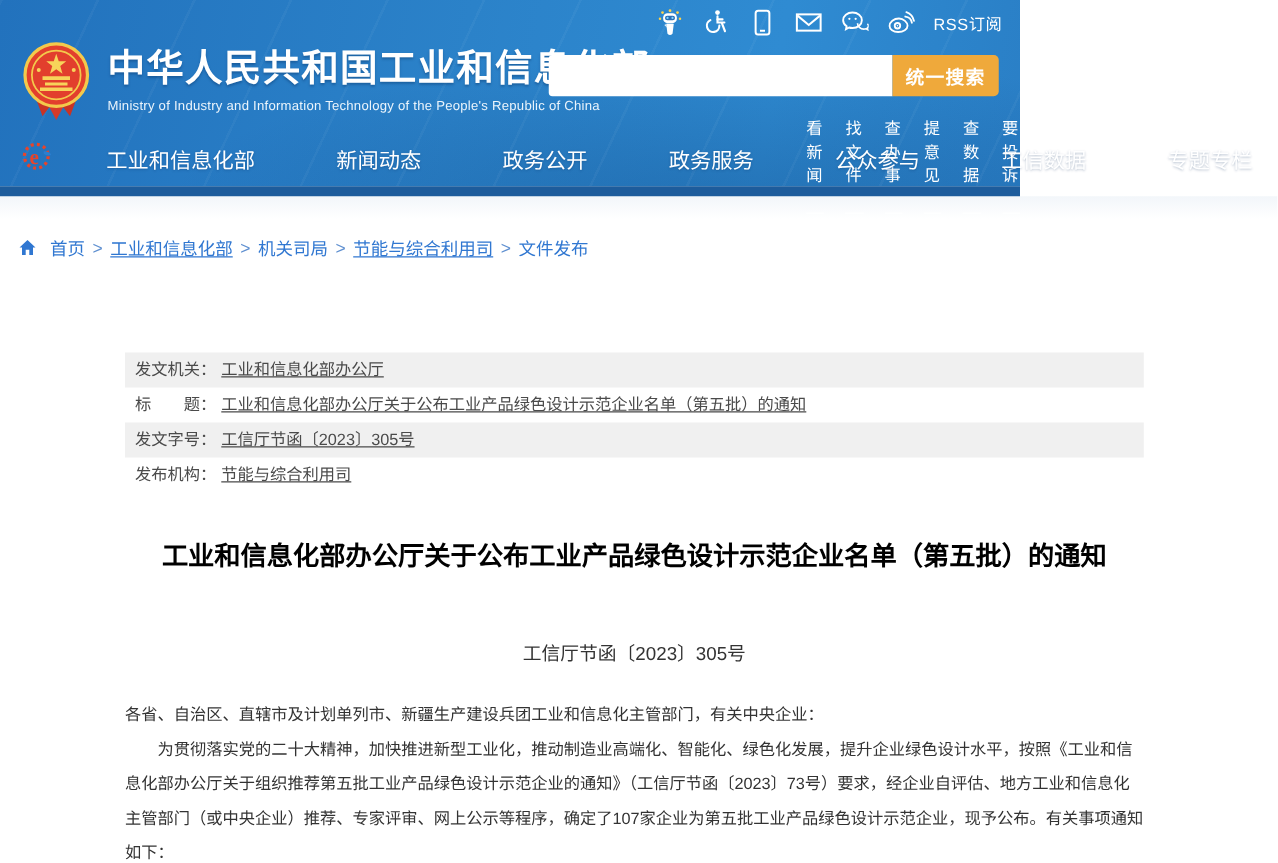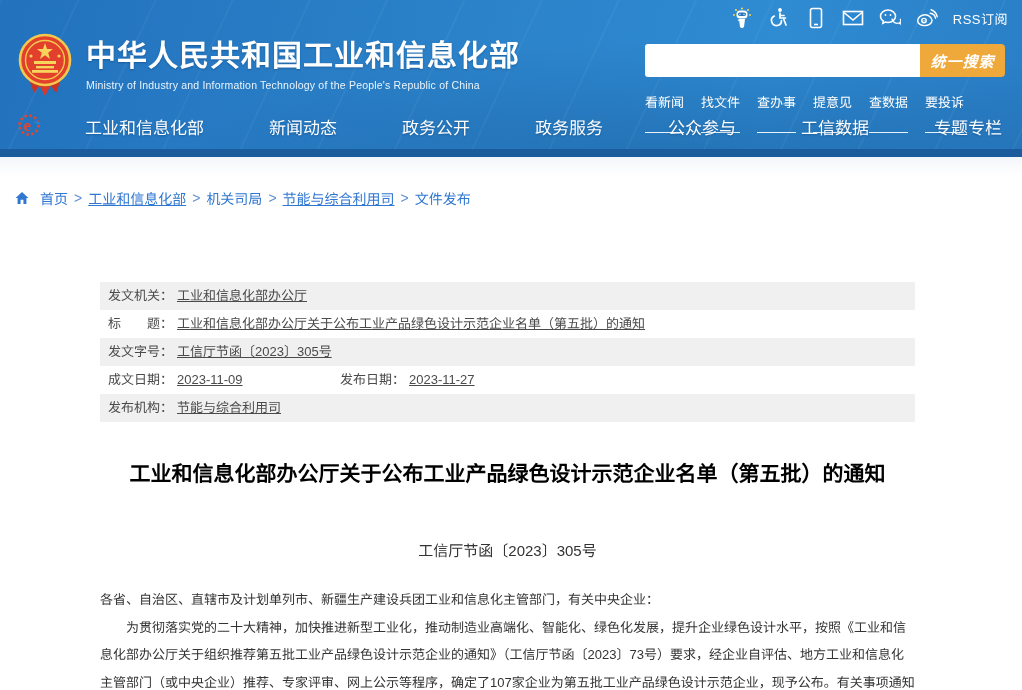--- a/index.html
+++ b/index.html
@@ -1,39 +1,39 @@
 <!DOCTYPE html>
 <html lang="zh-CN"><head>
 <meta charset="utf-8">
 <style>
   * { margin:0; padding:0; box-sizing:border-box; }
   html,body { width:1022px; height:690px; overflow:hidden; background:#fff;
     font-family:"Liberation Sans","DejaVu Sans",sans-serif; }
 
   
   .site-header{
-    position:relative; width:1022px; height:157px;
+    position:relative; width:816px; height:157px;
     background:
       repeating-linear-gradient(115deg, rgba(255,255,255,0.04) 0 2px, rgba(255,255,255,0) 2px 70px),
       radial-gradient(ellipse at 70% 120%, rgba(10,60,120,0.35), rgba(0,0,0,0) 55%),
       linear-gradient(100deg,#2272bd 0%,#2b82c9 45%,#2f8bd2 75%,#2a7fc6 100%);
     border-bottom:8px solid #1d5c9c;
   }
   .top-icons{ position:absolute; top:7px; right:14px; display:flex; align-items:center; gap:15px; }
   .top-icons .ic{ width:22px; height:22px; display:flex; align-items:center; justify-content:center; cursor:pointer; }
   .rss{ color:#fff; font-size:13px; cursor:pointer; letter-spacing:0.5px; }
 
   .brand{ position:absolute; left:18px; top:33px; display:flex; align-items:center; }
   .brand-emblem{ width:54px; height:64px; margin-right:14px; }
   .brand-cn{ color:#fff; font-size:30px; font-weight:bold; letter-spacing:1px; line-height:34px; text-shadow:0 1px 2px rgba(0,40,90,.35); }
   .brand-en{ color:#eaf4fc; font-size:10.5px; margin-top:6px; letter-spacing:0.2px; }
 
   .search-area{ position:absolute; top:44px; right:17px; display:flex; }
   .search-input{ width:275px; height:33px; border:none; outline:none; border-radius:3px 0 0 3px; padding:0 10px; font-size:14px; }
-  .search-btn{ width:85px; height:33px; border:none; background:#efa93b; color:#fff; font-size:15px; font-weight:bold; border-radius:0 4px 4px 0; cursor:pointer; letter-spacing:1px;font-style:italic; }
+  .search-btn{ width:85px; height:33px; border:none; background:#efa93b; color:#fff; font-size:15px; font-weight:bold; border-radius:0 4px 4px 0; cursor:pointer; letter-spacing:1px; }
 
   .quick-links{ position:absolute; top:81px; left:645px; display:flex; gap:17px; }
   .quick-links span{ color:#fff; font-size:13px; cursor:pointer; padding-bottom:21px; border-bottom:1px solid rgba(255,255,255,.9);margin-top:11px; }
 
   .main-nav{ position:absolute; bottom:10px; left:0; width:1022px; height:30px; }
   .e-logo{ position:absolute; left:17px; bottom:0; width:26px; height:28px; cursor:pointer; }
   .nav-list{ position:absolute; left:85px; right:20px; bottom:0; display:flex; justify-content:space-between; list-style:none; }
   .nav-list li{ color:#fff; font-size:17px; cursor:pointer; white-space:nowrap; text-shadow:0 1px 2px rgba(0,40,90,.3); }
 
   
@@ -204,30 +204,20 @@
       </div>
     </div>
     <div class="meta-row">
       <div class="meta-cell">
         <span class="meta-label">发文字号：</span>
         <span class="meta-value">工信厅节函〔2023〕305号</span>
       </div>
     </div>
     <div class="meta-row">
       <div class="meta-cell first">
-        <span class="meta-label">成文日期：</span>
-        <span class="meta-value">2023-11-09</span>
-      </div>
-      <div class="meta-cell">
-        <span class="meta-label">发布日期：</span>
-        <span class="meta-value">2023-11-27</span>
-      </div>
-    </div>
-    <div class="meta-row">
-      <div class="meta-cell first">
         <span class="meta-label">发布机构：</span>
         <span class="meta-value">节能与综合利用司</span>
       </div>
     </div>
   </div>
 
   <h1 class="doc-title">工业和信息化部办公厅关于公布工业产品绿色设计示范企业名单（第五批）的通知</h1>
 
   <div class="doc-number">工信厅节函〔2023〕305号</div>
 

